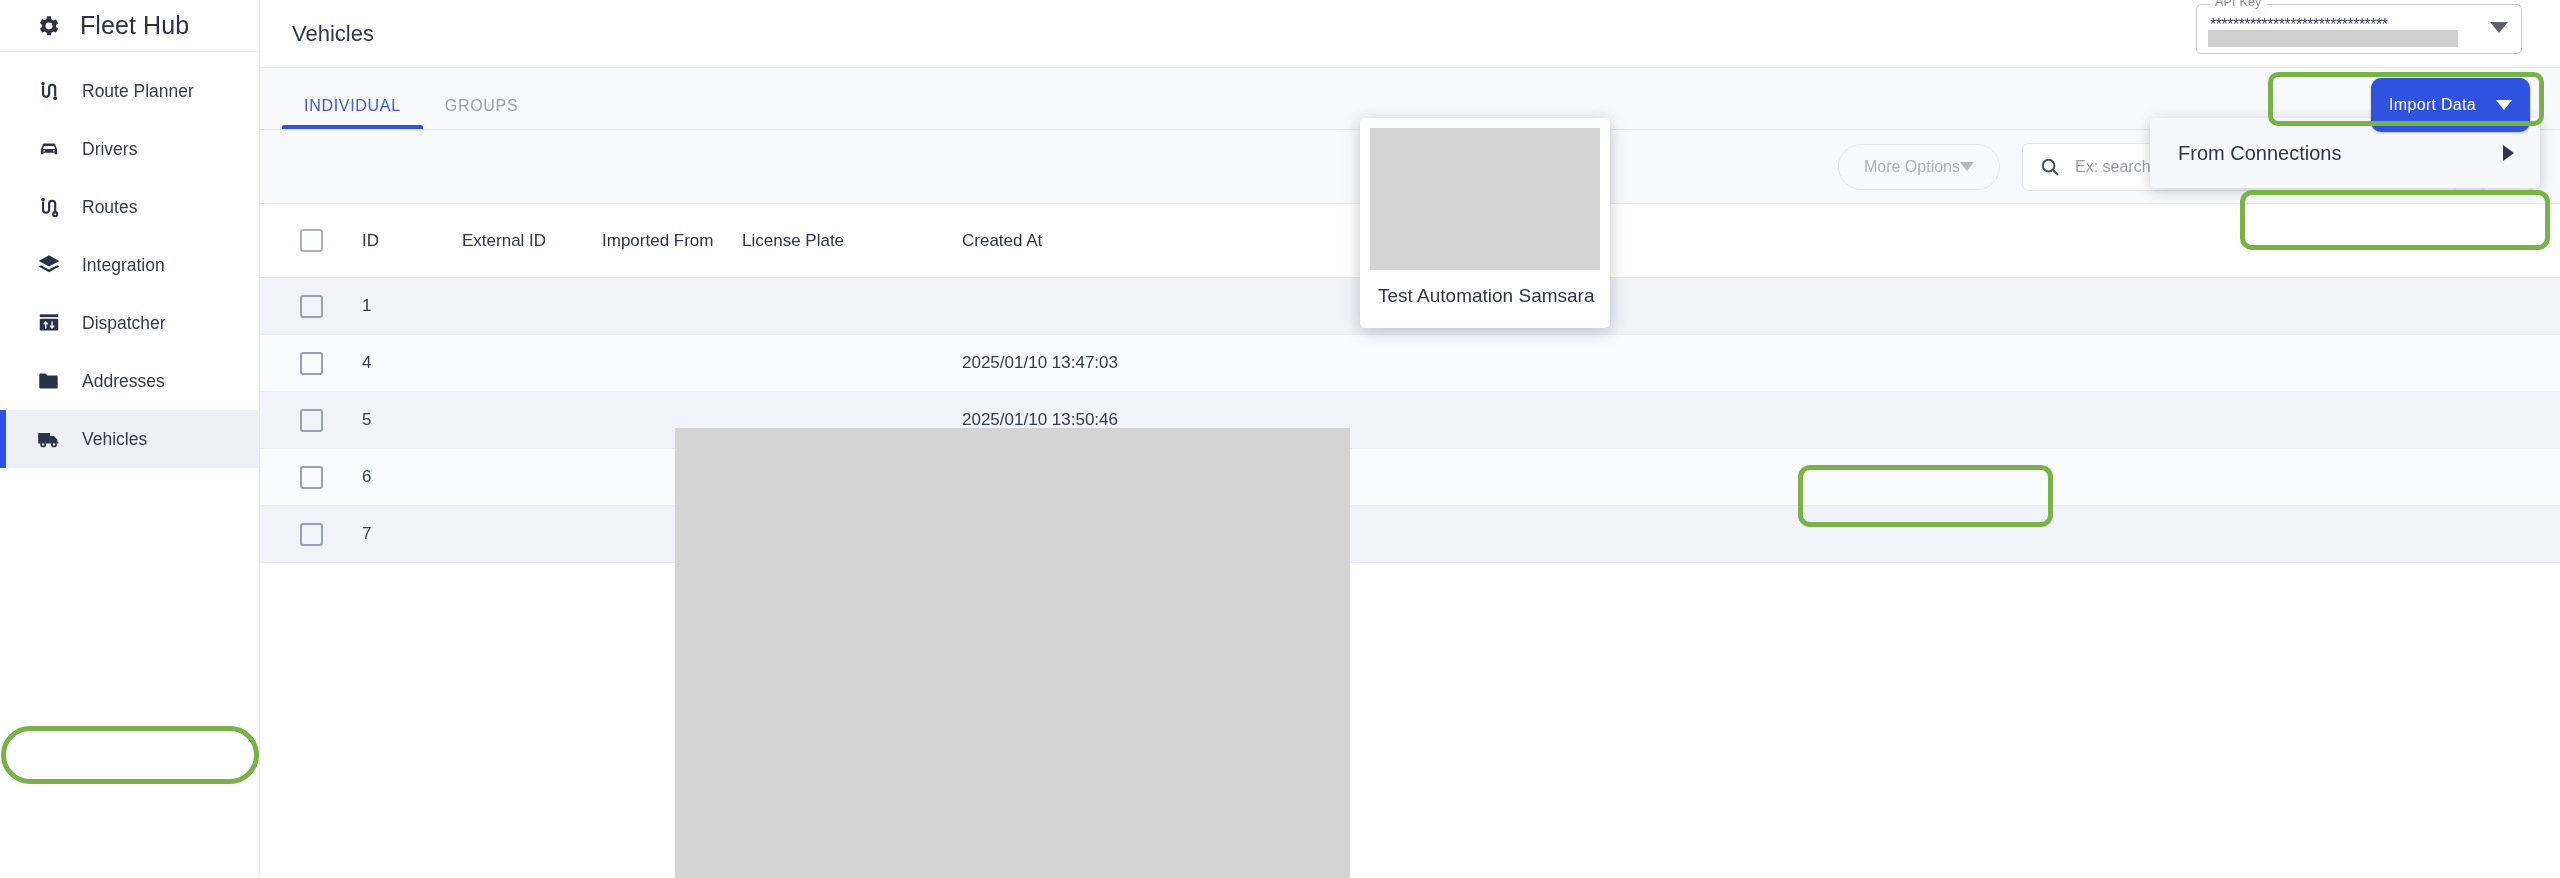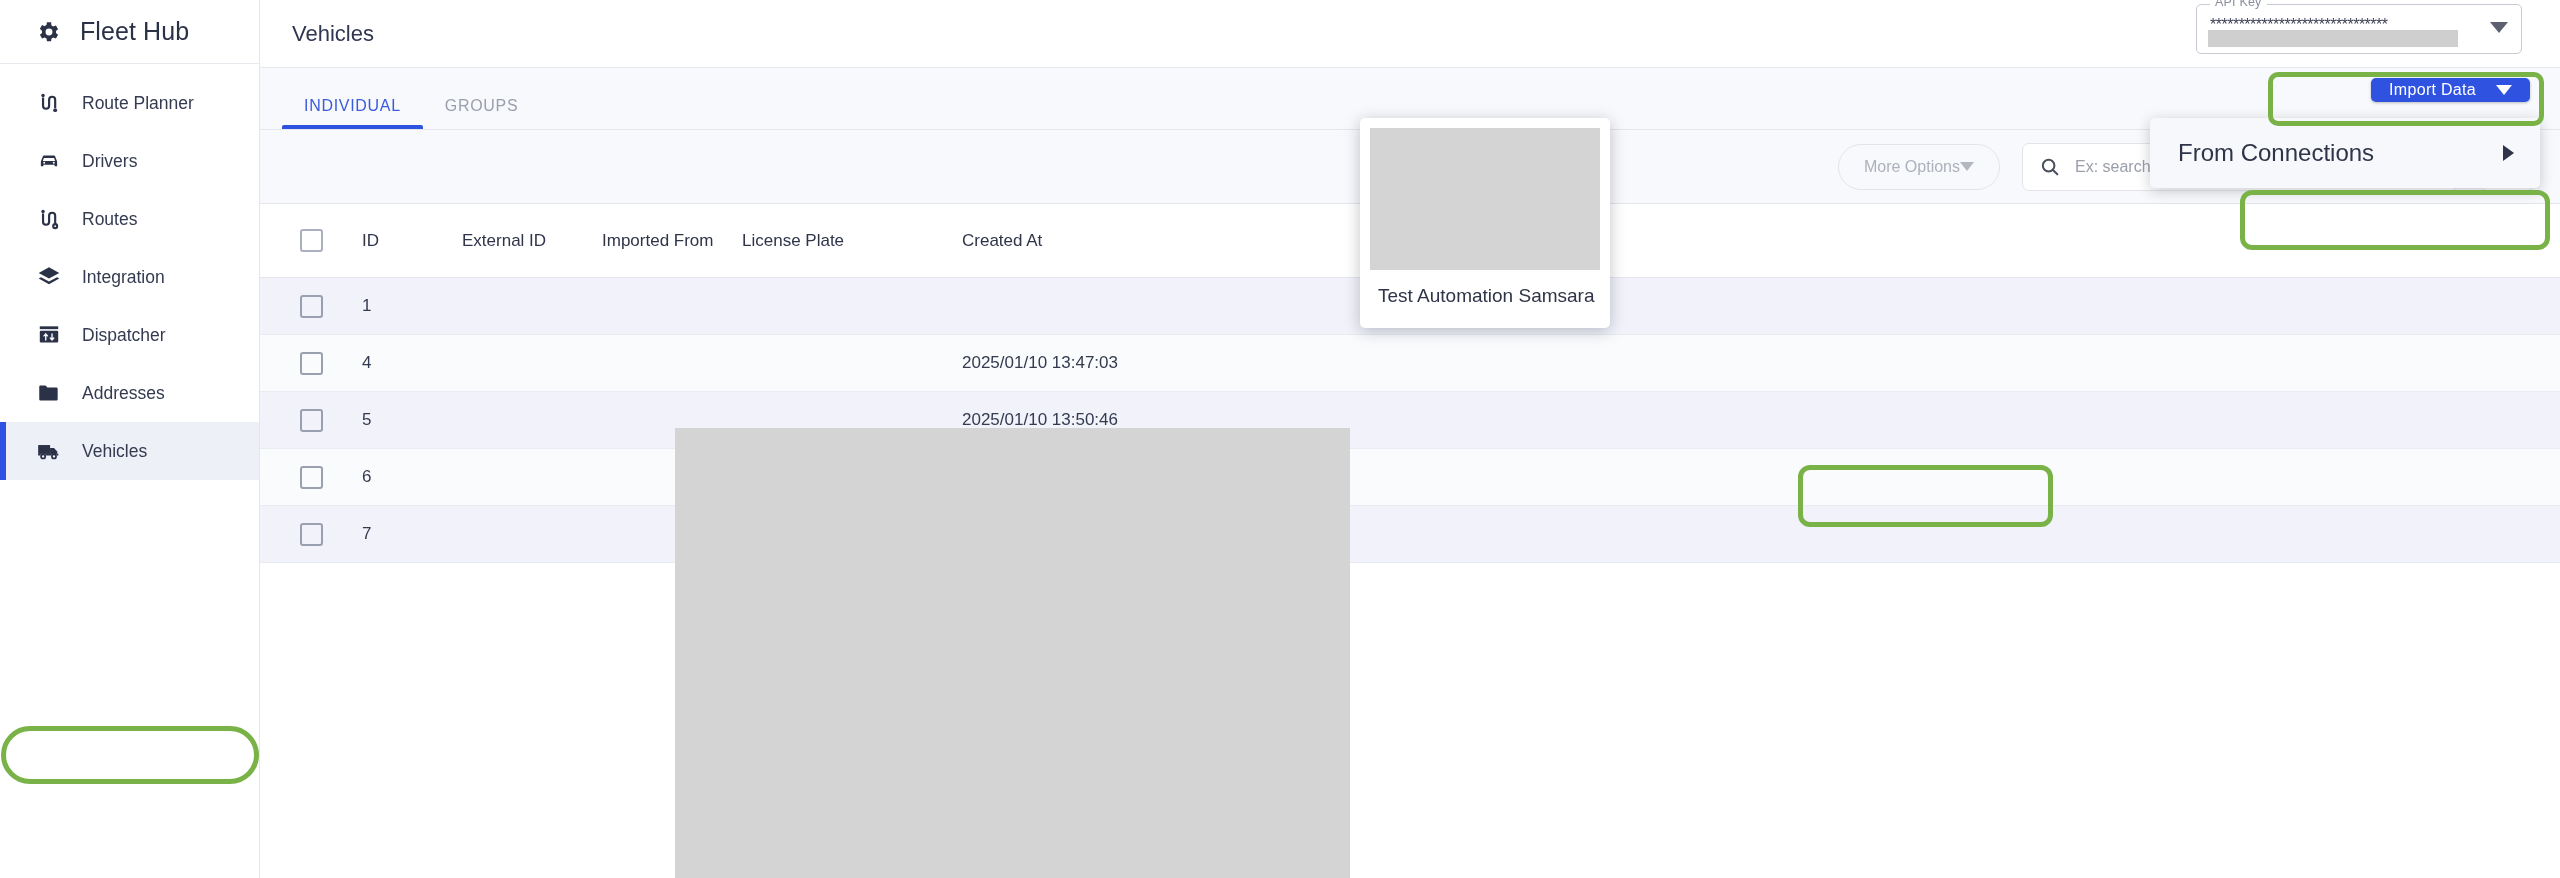--- a/index.html
+++ b/index.html
@@ -13,21 +13,21 @@
 
   
   .sidebar {
     width: 260px; height: 878px;
     background: #ffffff;
     border-right: 1px solid #e4e6ec;
     position: relative;
     flex: 0 0 260px;
   }
   .brand {
-    height: 64px;
+    height: 52px;
     display: flex; align-items: center; gap: 18px;
     padding-left: 36px;
     border-bottom: 1px solid #e8eaef;
   }
   .brand-icon { width: 26px; height: 26px; display:block; flex:0 0 26px; }
   .brand-title {
     font-size: 25px; color: #2b3147; letter-spacing: .1px;
     font-family: "Liberation Sans", sans-serif;
   }
   .nav { padding-top: 10px; }
@@ -167,43 +167,43 @@
   
   .table-redact {
     position:absolute; left: 415px; top: 428px;
     width: 675px; height: 450px;
     background: #d4d4d4; z-index: 20;
   }
 
   
   .import-btn {
     position:absolute; right: 30px; top: 78px;
-    height: 24px; padding: 0 18px;
-    background:#2f53e0; color:#fff; border-radius:5px;
+    height: 54px; padding: 0 18px;
+    background:#2f53e0; color:#fff; border-radius:10px;
     display:flex; align-items:center; gap:20px;
     font-size:16px; letter-spacing:.3px; cursor:pointer;
     box-shadow: 0 1px 3px rgba(0,0,0,.25);
     z-index: 42;
   }
   .caret-white {
     width:0;height:0;border-left:8px solid transparent;border-right:8px solid transparent;
     border-top:10px solid #fff;
   }
 
   
   .menu-panel {
     position:absolute; right: 20px; top: 118px;
     min-width: 390px; background:#f7f8fb;
     border-radius: 5px;
     box-shadow: 0 3px 14px rgba(20,25,40,.22);
     z-index: 40; padding: 8px 0;
   }
   .menu-item {
     height: 54px; display:flex; align-items:center; justify-content:space-between;
-    padding: 0 26px 0 28px; font-size: 24px; color:#2f3449; cursor:pointer;
+    padding: 0 26px 0 28px; font-size: 20px; color:#2f3449; cursor:pointer;
   }
   .caret-right {
     width:0;height:0;border-top:8px solid transparent;border-bottom:8px solid transparent;
     border-left:11px solid #2f3449;
   }
 
   .submenu-panel {
     position:absolute; left: 1100px; top: 118px;
     width: 250px; background:#ffffff;
     border-radius: 5px;

